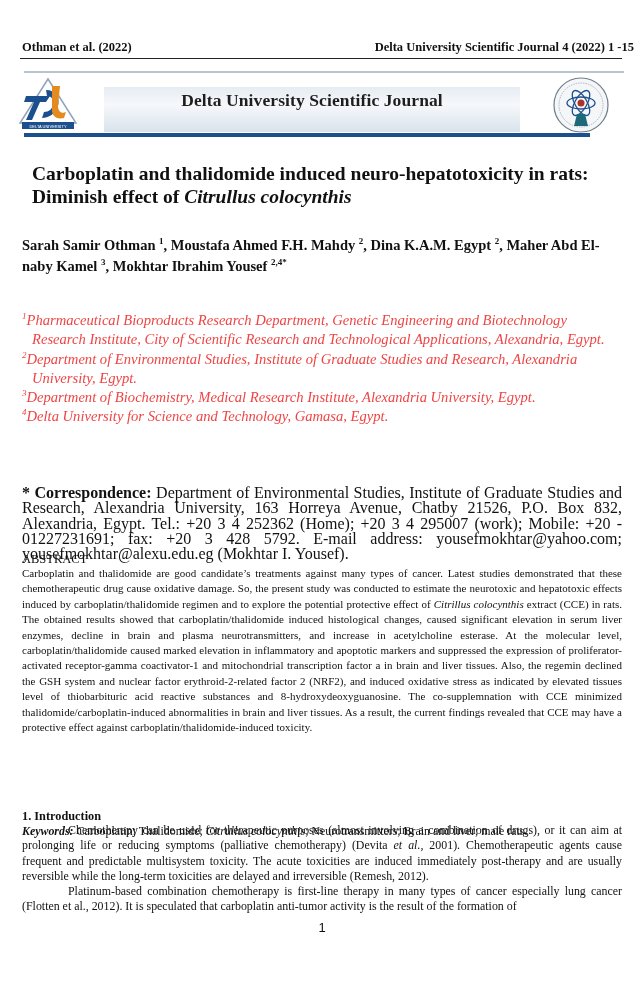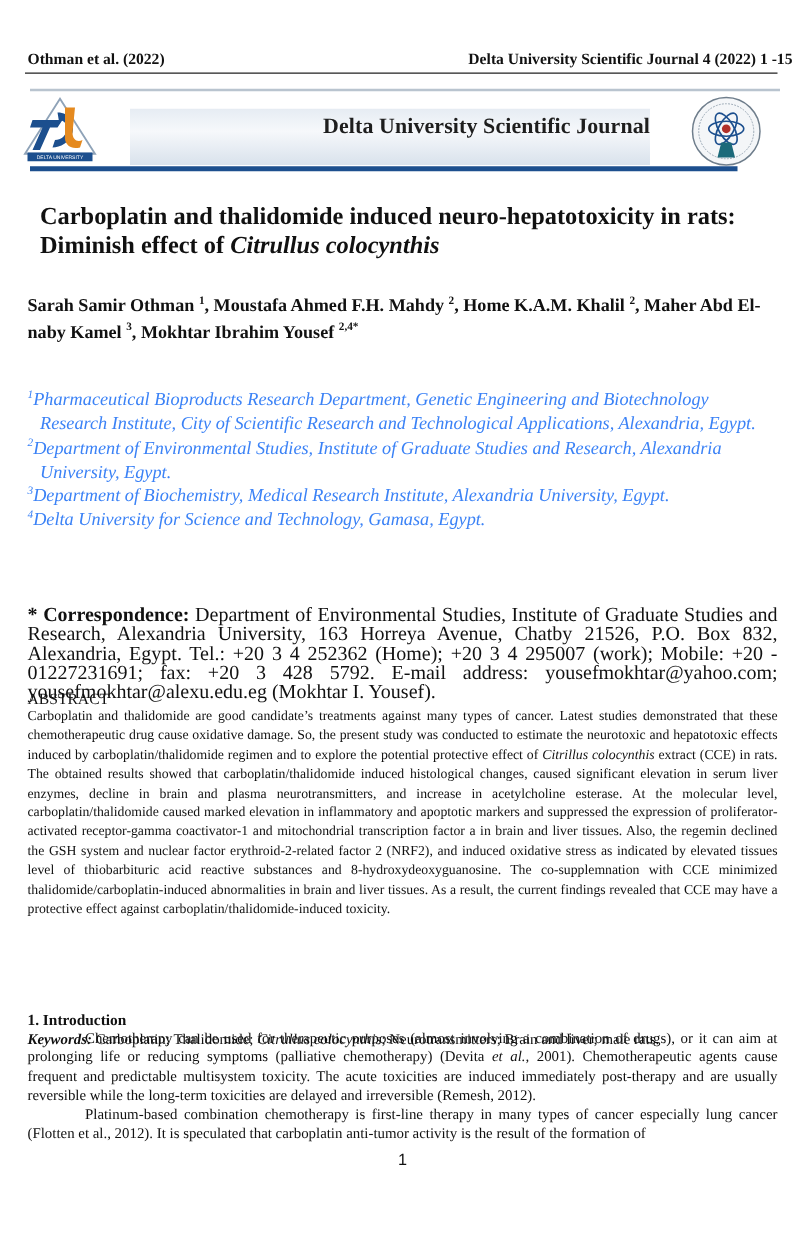--- a/index.html
+++ b/index.html
@@ -11,36 +11,36 @@
   .running-header .left { position: absolute; left: 0; top: 0; }
   .running-header .right { position: absolute; right: 0; top: 0; }
   .hdr-rule { position: absolute; top: 58px; left: 20px; right: 22px; height: 1px; background: #222; }
 
   .banner { position: absolute; top: 70px; left: 14px; width: 616px; height: 67px; }
   .banner-topline { position: absolute; top: 1px; left: 10px; right: 6px; height: 2px; background: #b9c4cf; }
   .banner-bottomline { position: absolute; bottom: 0px; left: 10px; right: 40px; height: 4px; background: #1c4f8e; }
   .logo-left { position: absolute; left: 2px; top: 6px; width: 64px; height: 54px; }
   .banner-center { position: absolute; left: 90px; top: 17px; width: 416px; height: 45px;
                    background: linear-gradient(180deg, #e6ecf3 0%, #f6f8fb 40%, #d9e2ec 100%); }
-  .banner-title { position: absolute; top: 3px; left: 0; right: 0; text-align: right;
+  .banner-title { position: absolute; top: 3px; left: 0; right: 0; text-align: center;
                   font-size: 17.5px; font-weight: bold; color: #1e1e1e; letter-spacing: 0.1px; }
   .banner-url { position: absolute; top: 26px; left: 0; right: 0; text-align: center;
                 font-size: 11.5px; color: #222; }
   .logo-right { position: absolute; left: 538px; top: 6px; width: 58px; height: 58px; }
 
   .title { position: absolute; top: 162px; left: 22px; width: 600px;
            font-size: 19.5px; font-weight: bold; line-height: 23px; color: #111; margin-left: 10px; }
   .title i { font-style: italic; }
 
   .authors { position: absolute; top: 235px; left: 22px; width: 600px;
              font-size: 14.5px; font-weight: bold; line-height: 21px; }
   .authors sup { font-size: 9px; vertical-align: super; line-height: 0; }
 
   .affils { position: absolute; top: 311px; left: 22px; width: 600px;
-            font-style: italic; font-size: 14.6px; line-height: 19.3px; color: #3b82f6; }
+            font-style: italic; font-size: 14.6px; line-height: 19.3px; color: #ef4444; }
   .affil { padding-left: 10px; text-indent: -10px; }
   .affil sup { font-size: 9px; line-height: 0; }
 
   .correspondence { position: absolute; top: 485px; left: 22px; width: 600px;
                     font-size: 16px; line-height: 15.3px; text-align: justify; }
   .correspondence b { font-weight: bold; }
 
   .abstract-head { position: absolute; top: 552px; left: 22px; font-size: 12.5px; font-weight: normal; }
   .abstract { position: absolute; top: 566px; left: 22px; width: 600px;
               font-size: 11px; line-height: 15.4px; text-align: justify; }
@@ -95,21 +95,21 @@
     </svg>
   </div>
   <div class="banner-bottomline"></div>
 </div>
 
 <div class="title">
   <span>Carboplatin and thalidomide induced neuro-hepatotoxicity in rats: Diminish effect of </span><i>Citrullus colocynthis</i>
 </div>
 
 <div class="authors">
-  <span><span>Sarah Samir Othman</span>&nbsp;<sup>1</sup><span>, </span></span><span><span>Moustafa Ahmed F.H. Mahdy</span>&nbsp;<sup>2</sup><span>, </span></span><span><span>Home K.A.M. Khalil</span>&nbsp;<sup>2</sup><span>, </span></span><span><span>Maher Abd El-naby Kamel</span>&nbsp;<sup>3</sup><span>, </span></span><span><span>Mokhtar Ibrahim Yousef</span>&nbsp;<sup>2,4*</sup></span>
+  <span><span>Sarah Samir Othman</span>&nbsp;<sup>1</sup><span>, </span></span><span><span>Moustafa Ahmed F.H. Mahdy</span>&nbsp;<sup>2</sup><span>, </span></span><span><span>Dina K.A.M. Egypt</span>&nbsp;<sup>2</sup><span>, </span></span><span><span>Maher Abd El-naby Kamel</span>&nbsp;<sup>3</sup><span>, </span></span><span><span>Mokhtar Ibrahim Yousef</span>&nbsp;<sup>2,4*</sup></span>
 </div>
 
 <div class="affils">
   <div class="affil"><sup>1</sup><span>Pharmaceutical Bioproducts Research Department, Genetic Engineering and Biotechnology Research Institute, City of Scientific Research and Technological Applications, Alexandria, Egypt.</span></div>
   <div class="affil"><sup>2</sup><span>Department of Environmental Studies, Institute of Graduate Studies and Research, Alexandria University, Egypt.</span></div>
   <div class="affil"><sup>3</sup><span>Department of Biochemistry, Medical Research Institute, Alexandria University, Egypt.</span></div>
   <div class="affil"><sup>4</sup><span>Delta University for Science and Technology, Gamasa, Egypt.</span></div>
 </div>
 
 <div class="correspondence">

